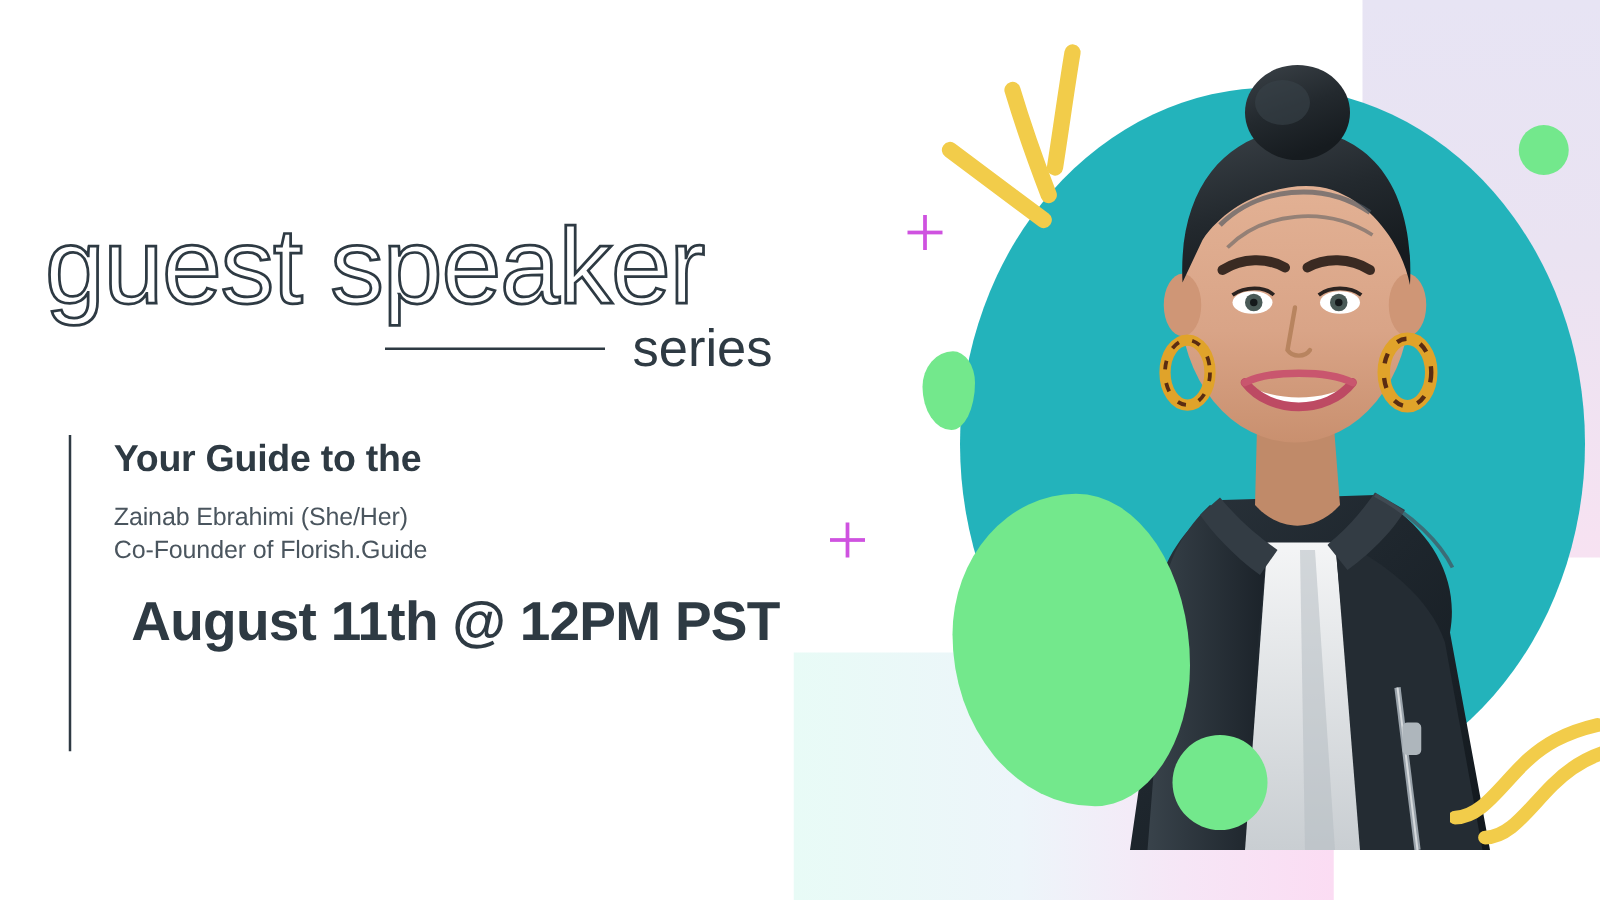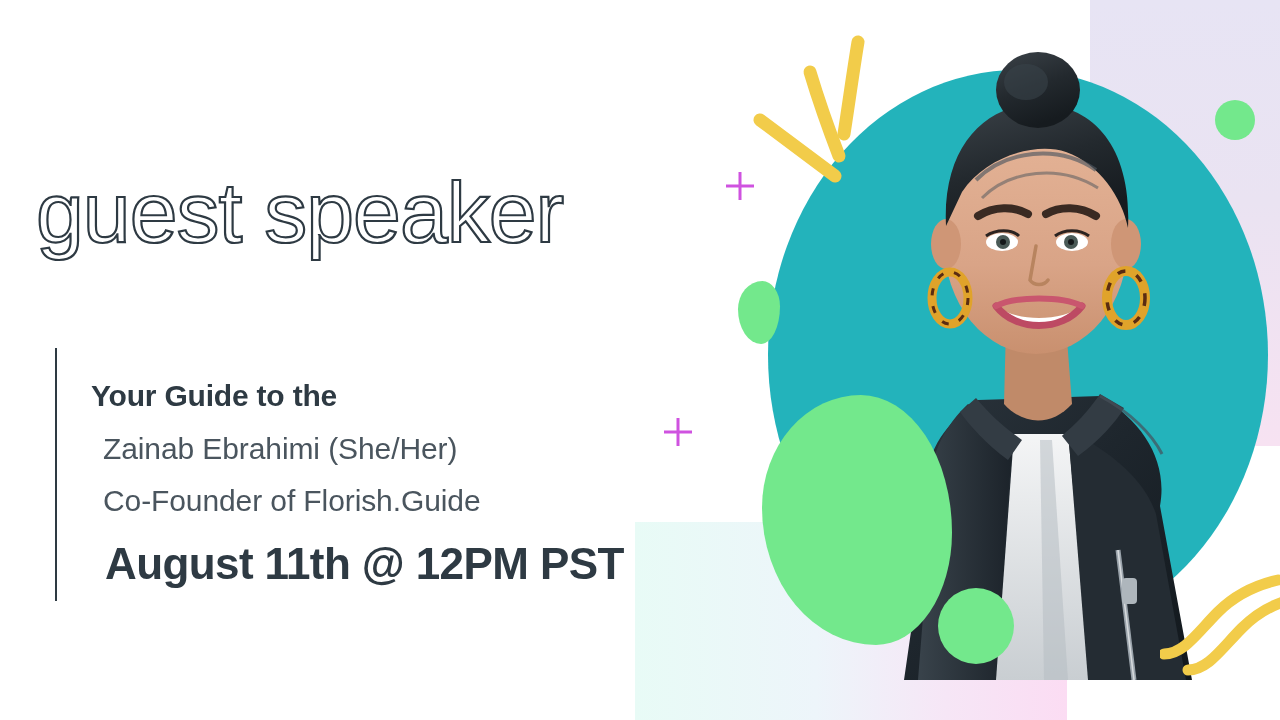--- a/index.html
+++ b/index.html
@@ -184,38 +184,38 @@
     left: 55px;
     top: 348px;
     width: 2px;
     height: 253px;
     background: #2e3a43;
   }
 
   .info {
     position: absolute;
     left: 91px;
-    top: 376px;
+    top: 348px;
     width: 560px;
   }
   .talk-title {
     font-size: 30px;
     font-weight: 600;
     color: #2e3a43;
     line-height: 1.30;
     margin: 0;
     letter-spacing: -0.2px;
   }
   .speaker-name,
   .speaker-role {
-    font-size: 30px;
+    font-size: 20px;
     font-weight: 400;
     color: #4a555e;
     line-height: 1.32;
-    margin: 12px;
+    margin: 0;
     letter-spacing: -0.1px;
   }
   .speaker-name { margin-top: 14px; }
   .when {
     font-size: 44px;
     font-weight: 700;
     color: #2e3a43;
     line-height: 1;
     margin: 14px;
     margin-top: 22px;
@@ -347,20 +347,24 @@
   <svg class="strokes-bottom" viewBox="0 0 130 110" fill="none" xmlns="http://www.w3.org/2000/svg">
     <path d="M4 84 C24 84, 38 62, 58 42 C74 26, 92 16, 118 10" stroke="#f2cc4a" stroke-width="11" stroke-linecap="round"></path>
     <path d="M28 100 C48 100, 62 78, 82 58 C98 42, 114 34, 130 30" stroke="#f2cc4a" stroke-width="11" stroke-linecap="round"></path>
   </svg>
 
 
   <svg class="hero-outline" viewBox="0 0 620 110" xmlns="http://www.w3.org/2000/svg">
     <text x="0" y="84" font-family="Liberation Sans, sans-serif" font-size="86" font-weight="400" letter-spacing="-1" fill="#ffffff" stroke="#2e3a43" stroke-width="2.2">guest speaker</text>
   </svg>
 
+  <div class="series-row">
+    <div class="series-rule"></div>
+    <div class="series-word">series</div>
+  </div>
 
   <div class="vrule"></div>
 
   <div class="info">
     <p class="talk-title">
       <span>Your Guide to the</span><br>
     </p>
     <p class="speaker-name">Zainab Ebrahimi (She/Her)</p>
     <p class="speaker-role">Co-Founder of Florish.Guide</p>
     <p class="when">August 11th @ 12PM PST</p>

